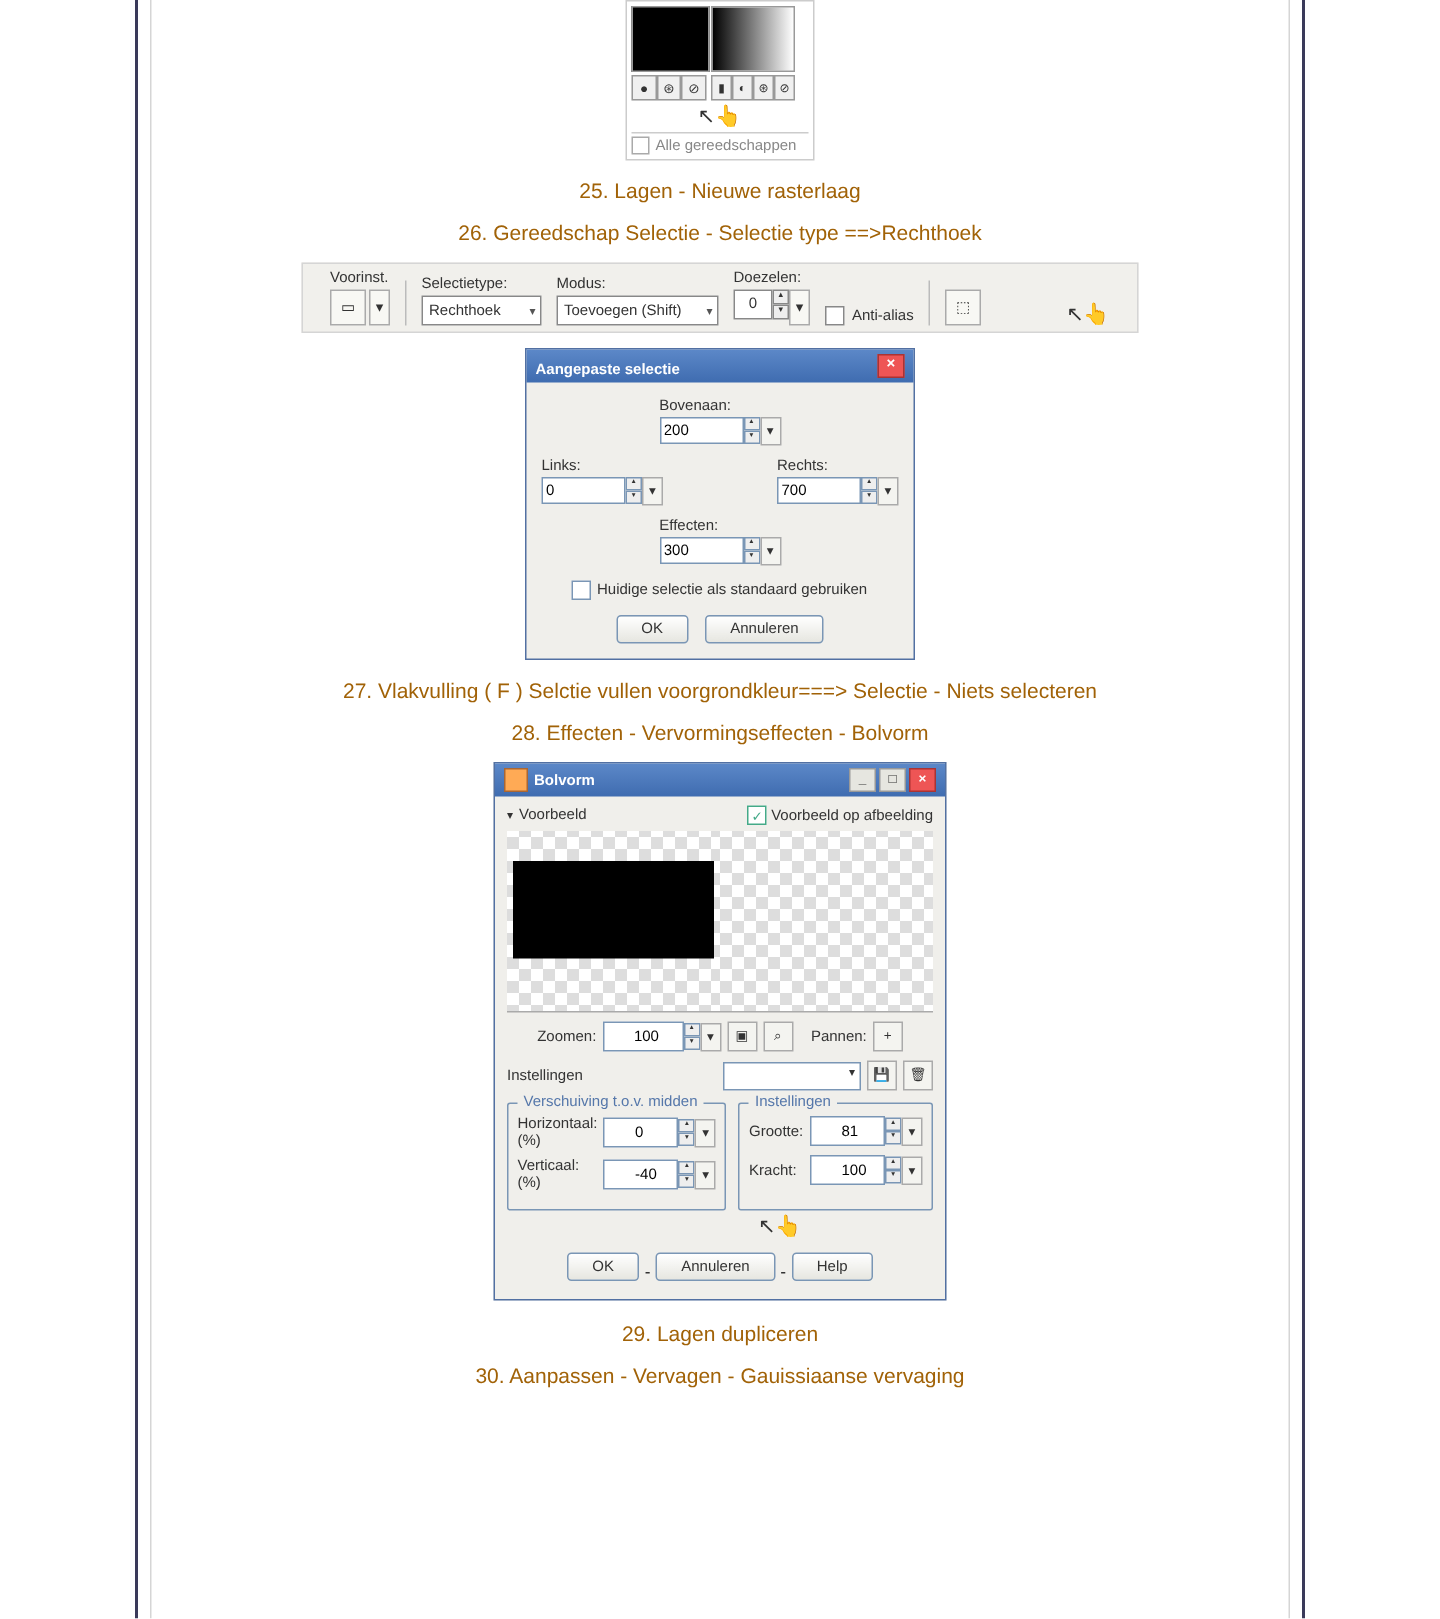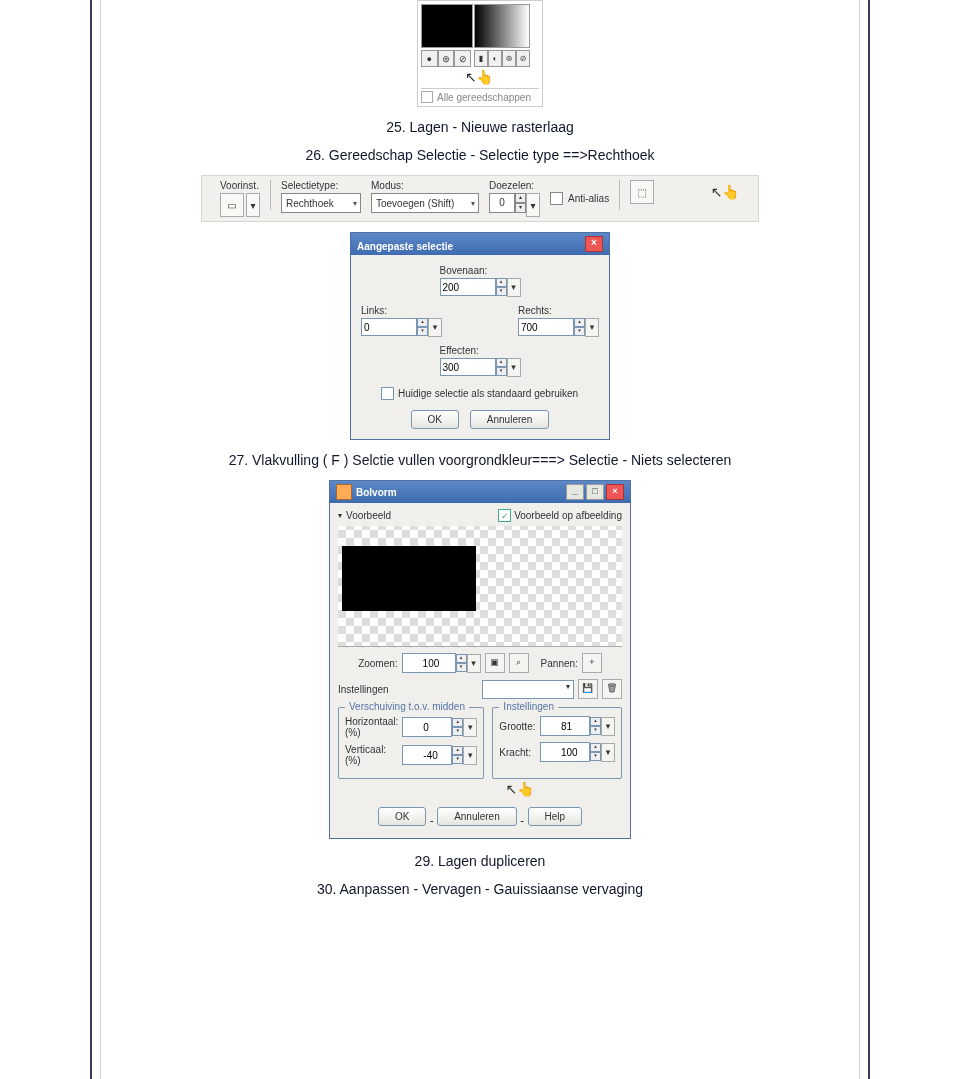--- a/index.html
+++ b/index.html
@@ -19,21 +19,21 @@
     position: relative;
   }
   .inner-border {
     border-left: 1px solid #d5d5d5;
     border-right: 1px solid #d5d5d5;
     padding: 0 60px;
     min-height: 1079px;
   }
   .centered { text-align: center; }
   .step-text {
-    color: #0f172a;
+    color: #a16207;
     font-family: "Century Gothic", Arial, sans-serif;
     font-size: 14px;
     margin: 12px 0;
   }
   
   .fig1 {
     width: 118px;
     border: 1px solid #ccc;
     background: #fff;
     padding: 3px;
@@ -75,20 +75,21 @@
   }
   .fig1-cb { width: 10px; height: 10px; border: 1px solid #aaa; background: #fff; }
   
   .fig2 {
     width: 520px;
     margin: 0 auto 10px auto;
     border: 1px solid #d5d5d5;
     background: #f1f0ec;
     padding: 4px 18px;
     display: flex;
+    align-items: flex-end;
     gap: 10px;
     font-size: 10px;
     color: #333;
   }
   .fig2-group {
     display: flex; flex-direction: column; gap: 2px;
   }
   .fig2-sep { width: 1px; height: 30px; background: #bbb; }
   .fig2-dd {
     background: #fff; border: 1px solid #888; height: 18px;
@@ -332,20 +333,21 @@
           <span>Huidige selectie als standaard gebruiken</span>
         </div>
         <div class="fig3-btns">
           <span class="btn3">OK</span>
           <span class="btn3">Annuleren</span>
         </div>
       </div>
     </div>
 
     <div class="centered step-text">27. Vlakvulling ( F ) Selctie vullen voorgrondkleur===&gt; Selectie - Niets selecteren</div>
+    <div class="centered step-text">28. Effecten - Vervormingseffecten - Bolvorm</div>
 
     <div class="fig4">
       <div class="fig4-title">
         <span style="display:flex;align-items:center;gap:4px;">
           <span style="width:14px;height:14px;background:#fa5;border:1px solid #a63;"></span>
           <span>Bolvorm</span>
         </span>
         <span class="fig4-winbtns">
           <span class="fig4-winbtn">_</span>
           <span class="fig4-winbtn">□</span>

